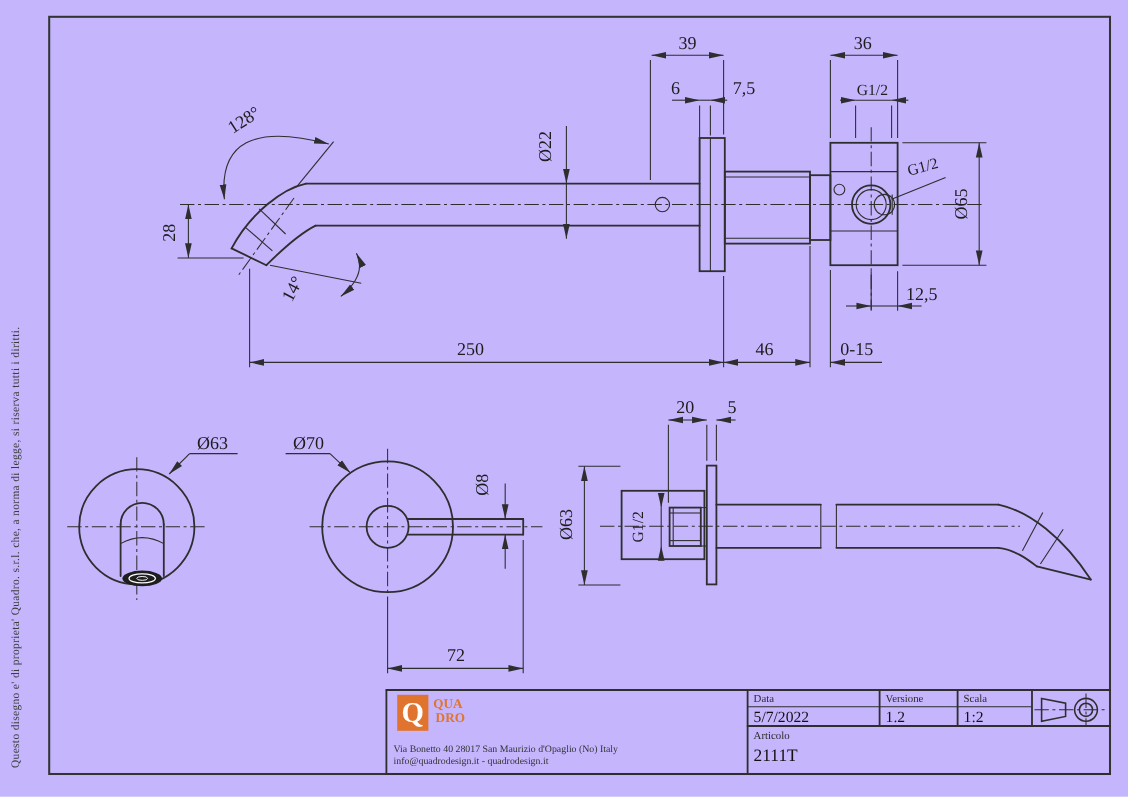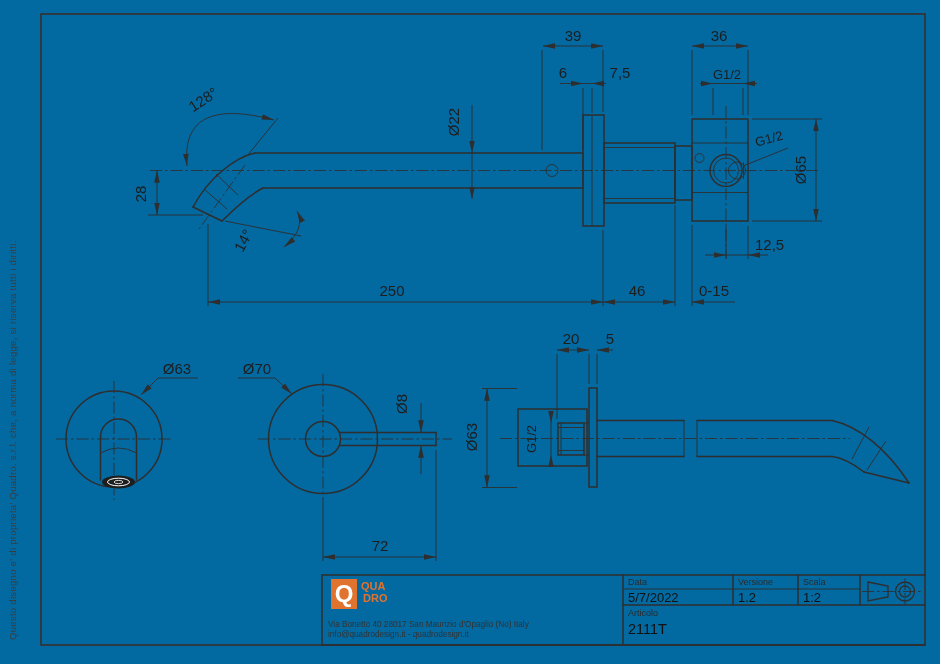--- a/index.html
+++ b/index.html
@@ -1,17 +1,17 @@
 <!DOCTYPE html>
 <html><head>
 <meta charset="utf-8">
 <style>
   html,body{margin:0;padding:0;background:#f2f2f2;}
-  #stage{position:relative;width:940px;height:664px;background:#0369a1;overflow:hidden;
-         font-family:Liberation Sans, sans-serif;}
+  #stage{position:relative;width:940px;height:664px;background:#c4b5fd;overflow:hidden;
+         font-family:Liberation Serif, serif;}
   svg{position:absolute;left:0;top:0;}
   
   .ol{stroke:#2e2e2e;stroke-width:1.5;fill:none;stroke-linecap:round;}
   .tl{stroke:#2e2e2e;stroke-width:0.9;fill:none;}
   .cl{stroke:#2e2e2e;stroke-width:0.85;fill:none;stroke-dasharray:12 3 2.5 3;}
   .dim{stroke:#2e2e2e;stroke-width:0.9;fill:none;}
   .dt{font-size:15px;fill:#1d1d1d;}
   .dts{font-size:13px;fill:#1d1d1d;}
   .tb-label{font-size:9px;fill:#2b2b2b;}
   .tb-value{font-size:13px;fill:#111111;}

